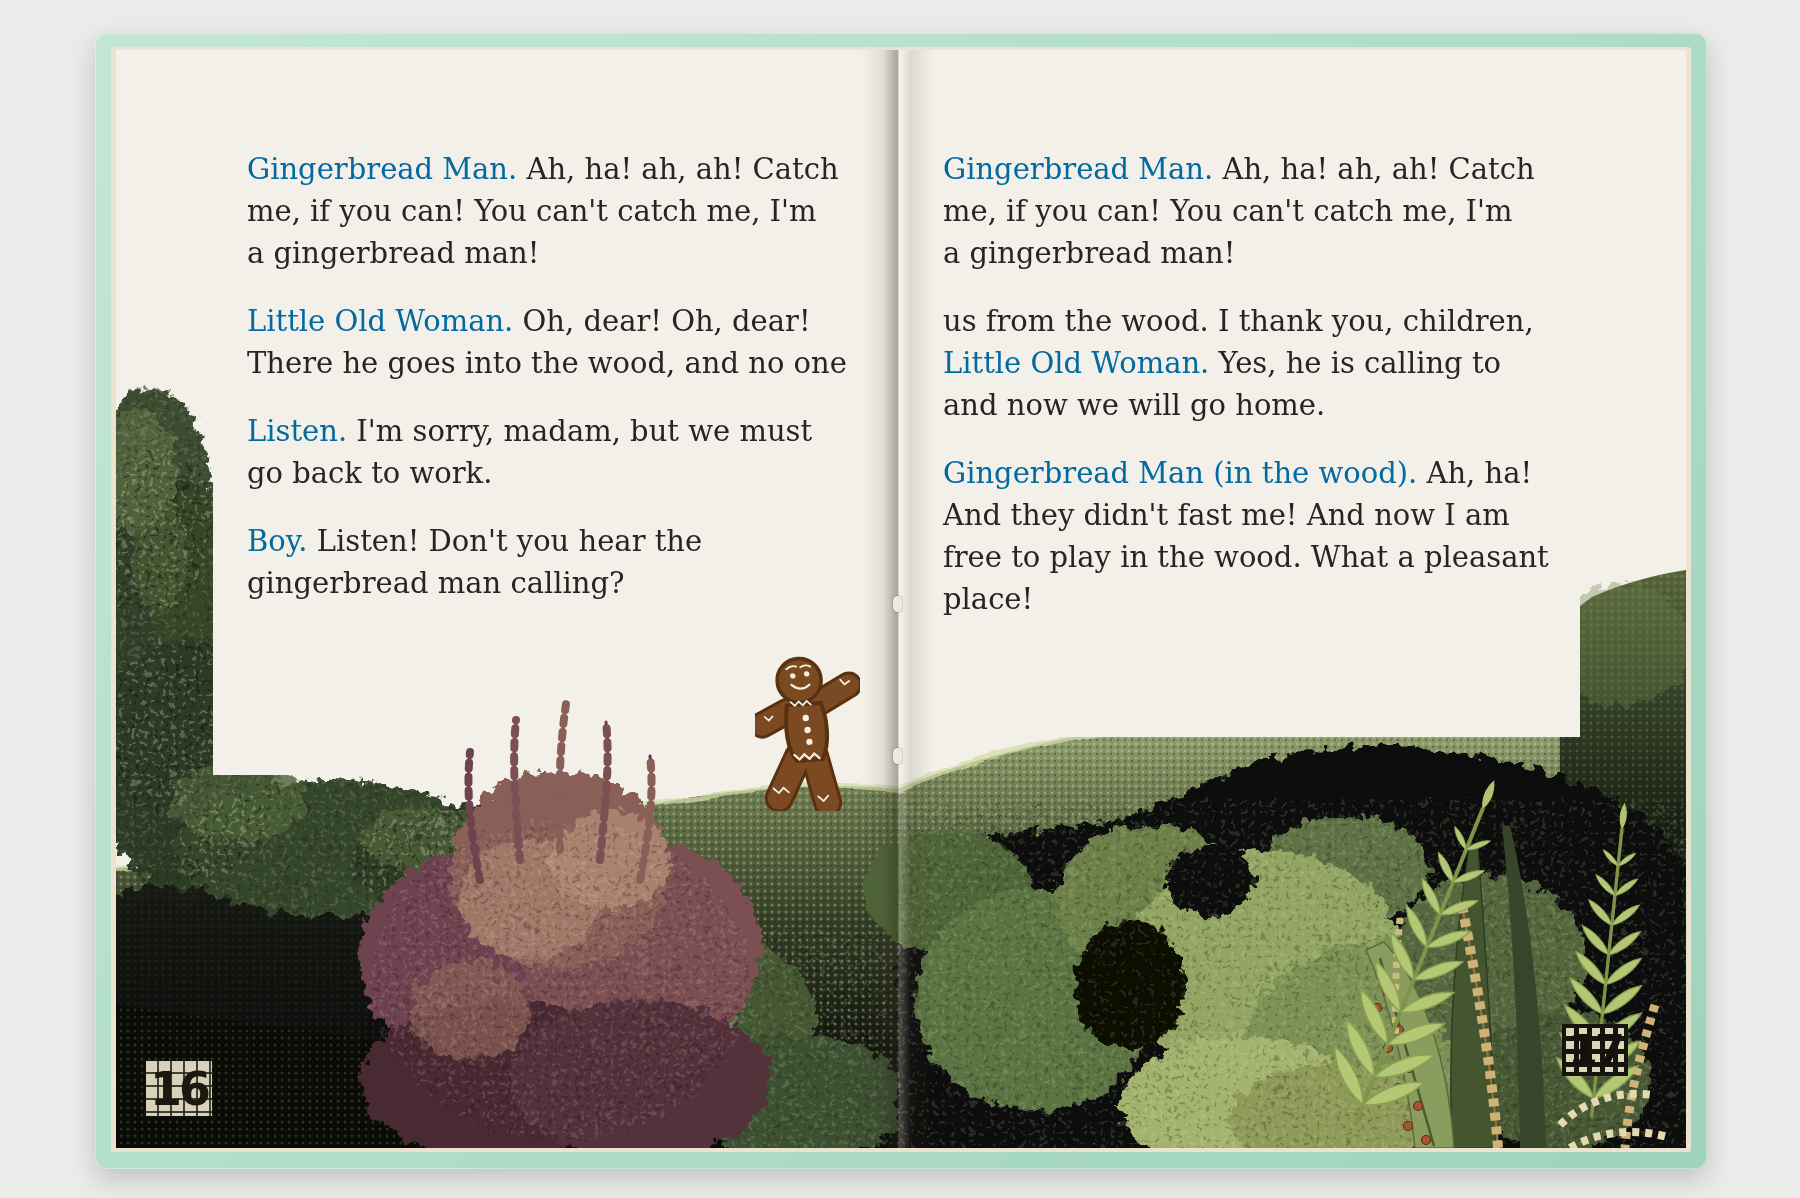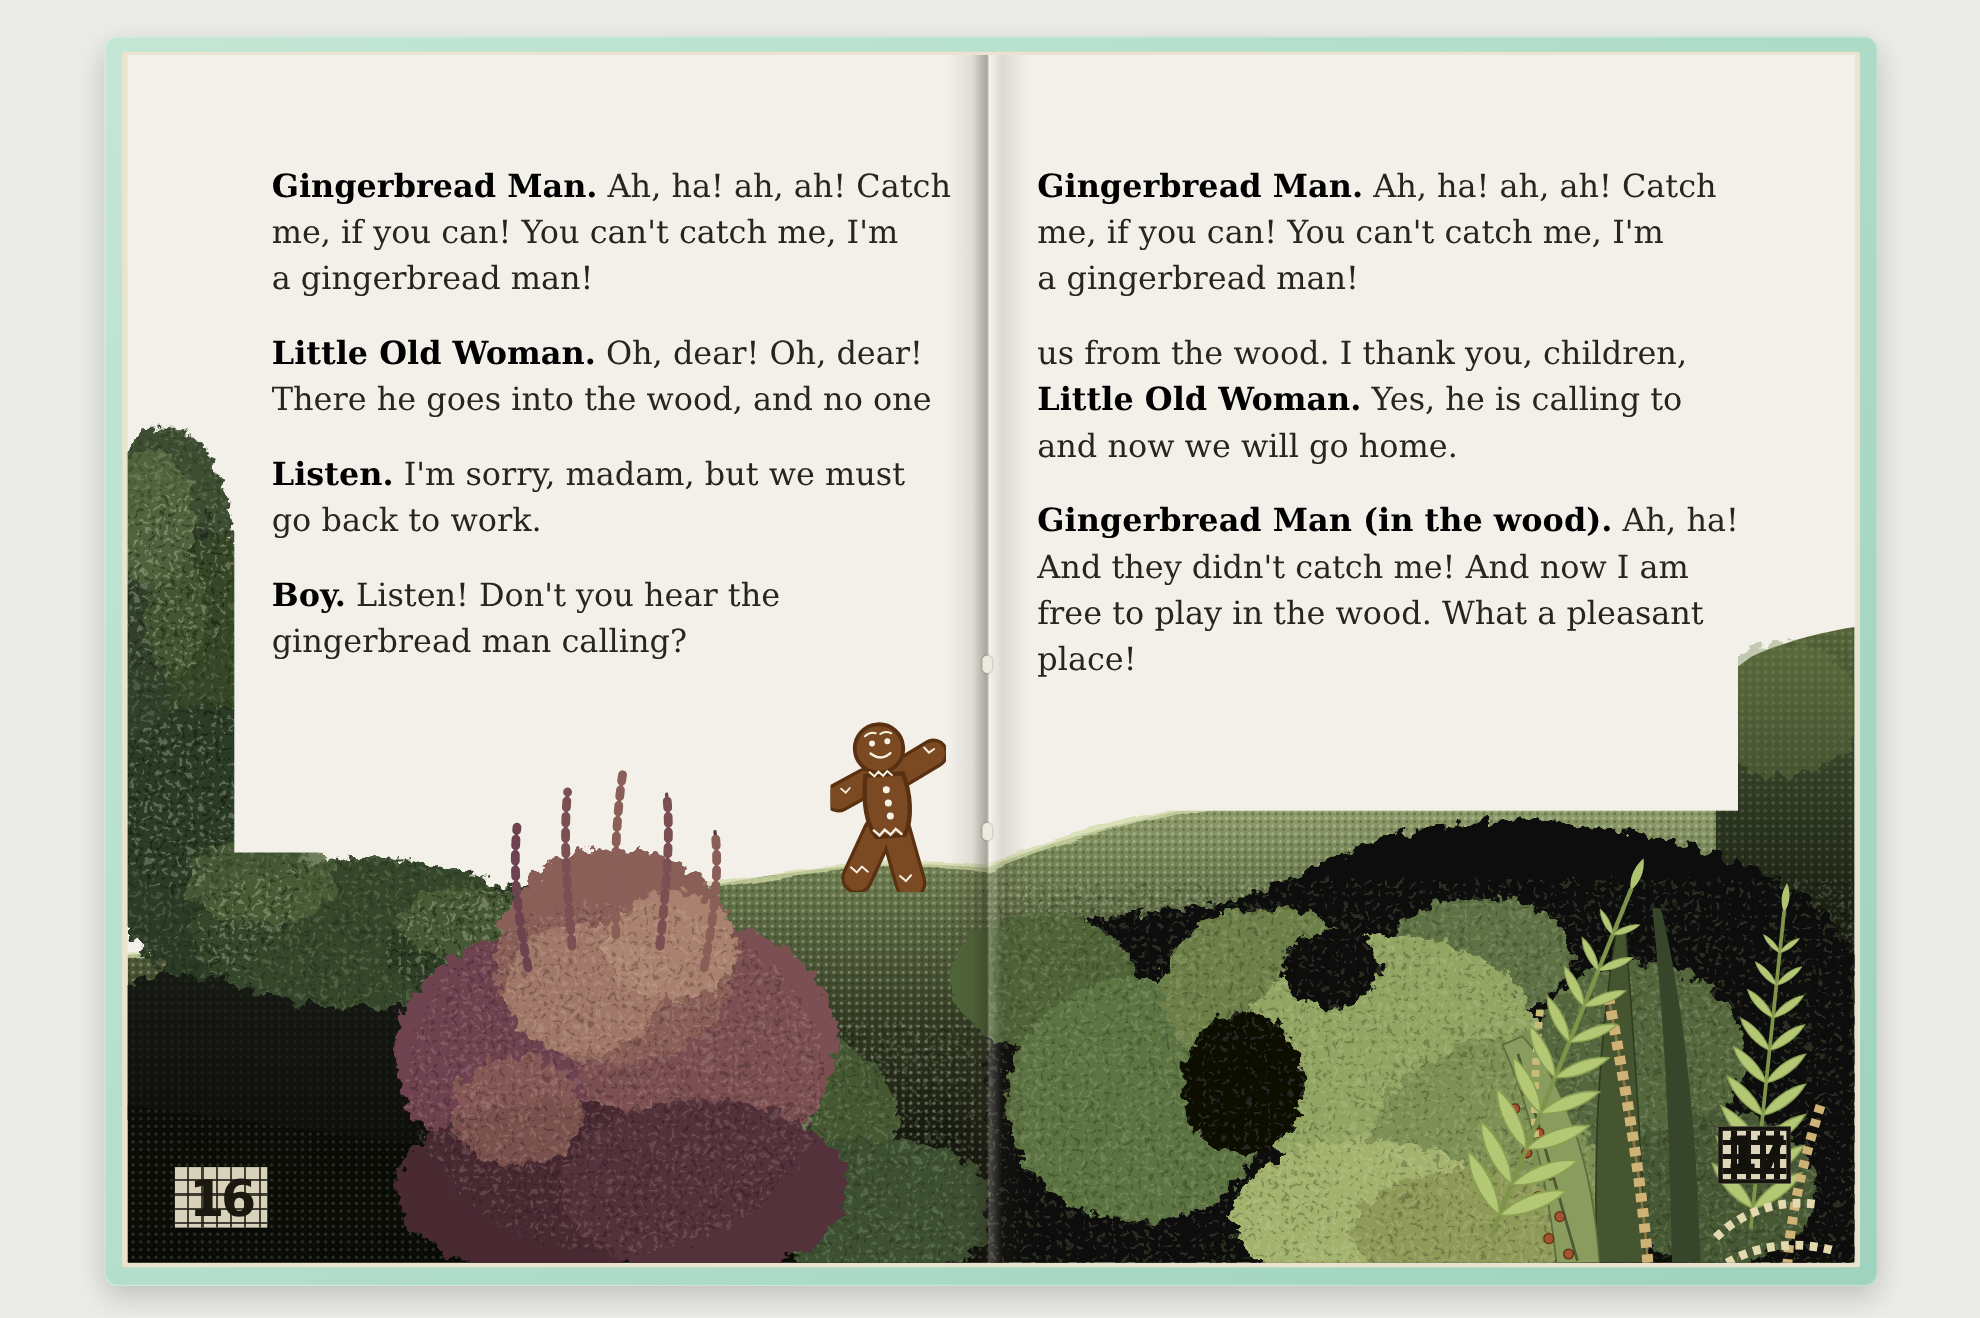--- a/index.html
+++ b/index.html
@@ -15,31 +15,31 @@
   
   .panel{position:absolute;background:#f2f0e9;}
   #panel-left{left:213px;top:54px;width:527px;height:721px;}
   #panel-right{left:902px;top:54px;width:678px;height:683px;}
   
   .dialogue{position:absolute;color:#282520;font-size:29px;line-height:42px;}
   #dialogue-left{left:247px;top:148px;width:560px;}
   #dialogue-right{left:943px;top:148px;width:620px;}
   .para{margin:0 0 26px 0;}
   .line{white-space:nowrap;}
-  .speaker{font-weight:bold;color:#000000;}
+  .speaker{font-weight:normal;color:#0369a1;}
   
   #gutter{position:absolute;left:862px;top:50px;width:72px;height:1098px;
     background:linear-gradient(90deg,rgba(60,52,38,0) 0%,rgba(60,52,38,0.10) 30%,rgba(45,39,28,0.38) 49%,
                rgba(250,248,240,0.25) 52%,rgba(60,52,38,0.12) 68%,rgba(60,52,38,0) 100%);}
   .stitch{position:absolute;width:9px;height:16px;border-radius:5px;background:#eceadf;
           box-shadow:0 0 2px rgba(0,0,0,0.4);left:31px;}
   
   .badge{position:absolute;display:flex;align-items:center;justify-content:center;
          font-family:"DejaVu Sans","Liberation Sans",sans-serif;font-weight:bold;}
-  #badge-16{left:159px;top:1061px;width:84px;height:55px;color:#1b190f;font-size:46px;letter-spacing:-3px;
+  #badge-16{left:146px;top:1061px;width:66px;height:55px;color:#1b190f;font-size:46px;letter-spacing:-3px;
     background-color:#d8d2ba;
     background-image:repeating-linear-gradient(to right,transparent 0 11px,rgba(28,26,18,0.8) 11px 13px),
                      repeating-linear-gradient(to bottom,transparent 0 11px,rgba(28,26,18,0.8) 11px 13px);}
   #badge-17{left:1562px;top:1024px;width:66px;height:52px;color:#13110b;font-size:43px;letter-spacing:-3px;
     background-color:#ddd6b8;border:4px solid #16140e;box-sizing:border-box;
     background-image:repeating-linear-gradient(to right,transparent 0 8px,#16140e 8px 13px),
                      repeating-linear-gradient(to bottom,transparent 0 8px,#16140e 8px 13px);}
   #gingerbread{position:absolute;left:755px;top:656px;width:105px;height:155px;}
 </style>
 </head>
@@ -286,21 +286,21 @@
         <div class="line">me, if you can! You can't catch me, I'm</div>
         <div class="line">a gingerbread man!</div>
       </div>
       <div class="para">
         <div class="line">us from the wood. I thank you, children,</div>
         <div class="line"><span class="speaker">Little Old Woman.</span> Yes, he is calling to</div>
         <div class="line">and now we will go home.</div>
       </div>
       <div class="para">
         <div class="line"><span class="speaker">Gingerbread Man (in the wood).</span> Ah, ha!</div>
-        <div class="line">And they didn't catch me! And now I am</div>
+        <div class="line">And they didn't fast me! And now I am</div>
         <div class="line">free to play in the wood. What a pleasant</div>
         <div class="line">place!</div>
       </div>
     </div>
 
   <div id="gutter">
     <div class="stitch" style="top:546px;"></div>
     <div class="stitch" style="top:698px;"></div>
   </div>
 

